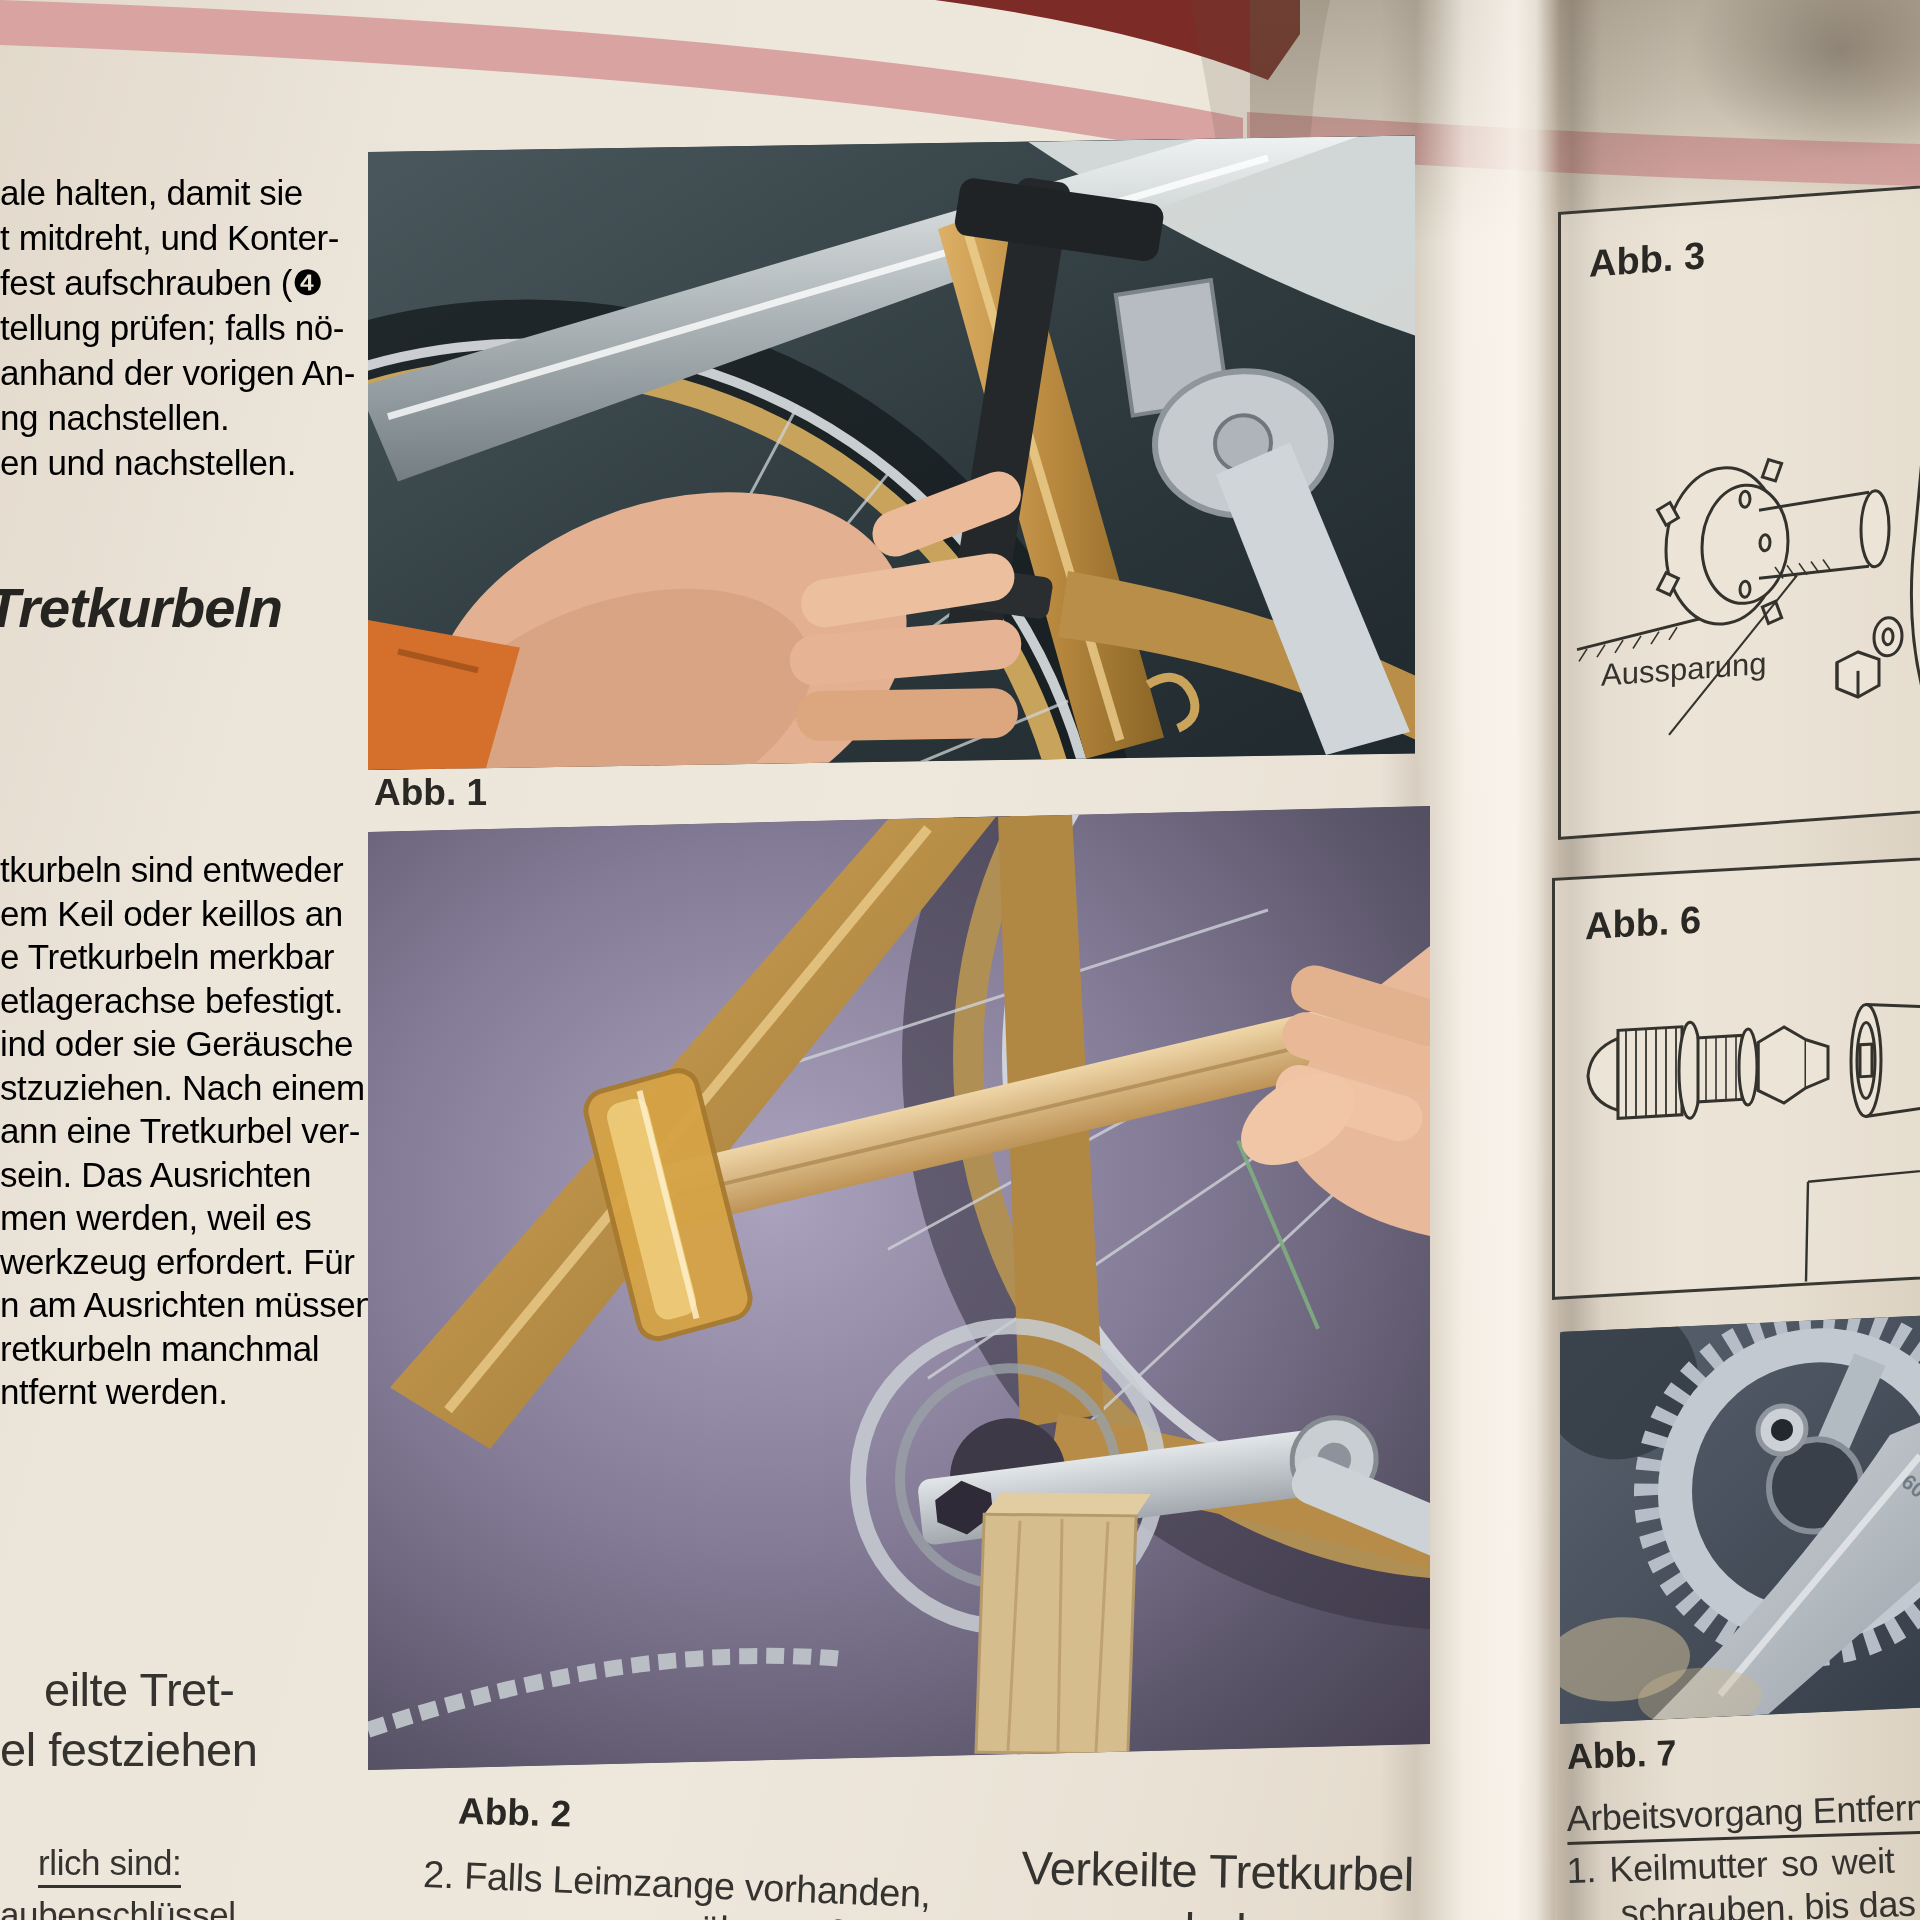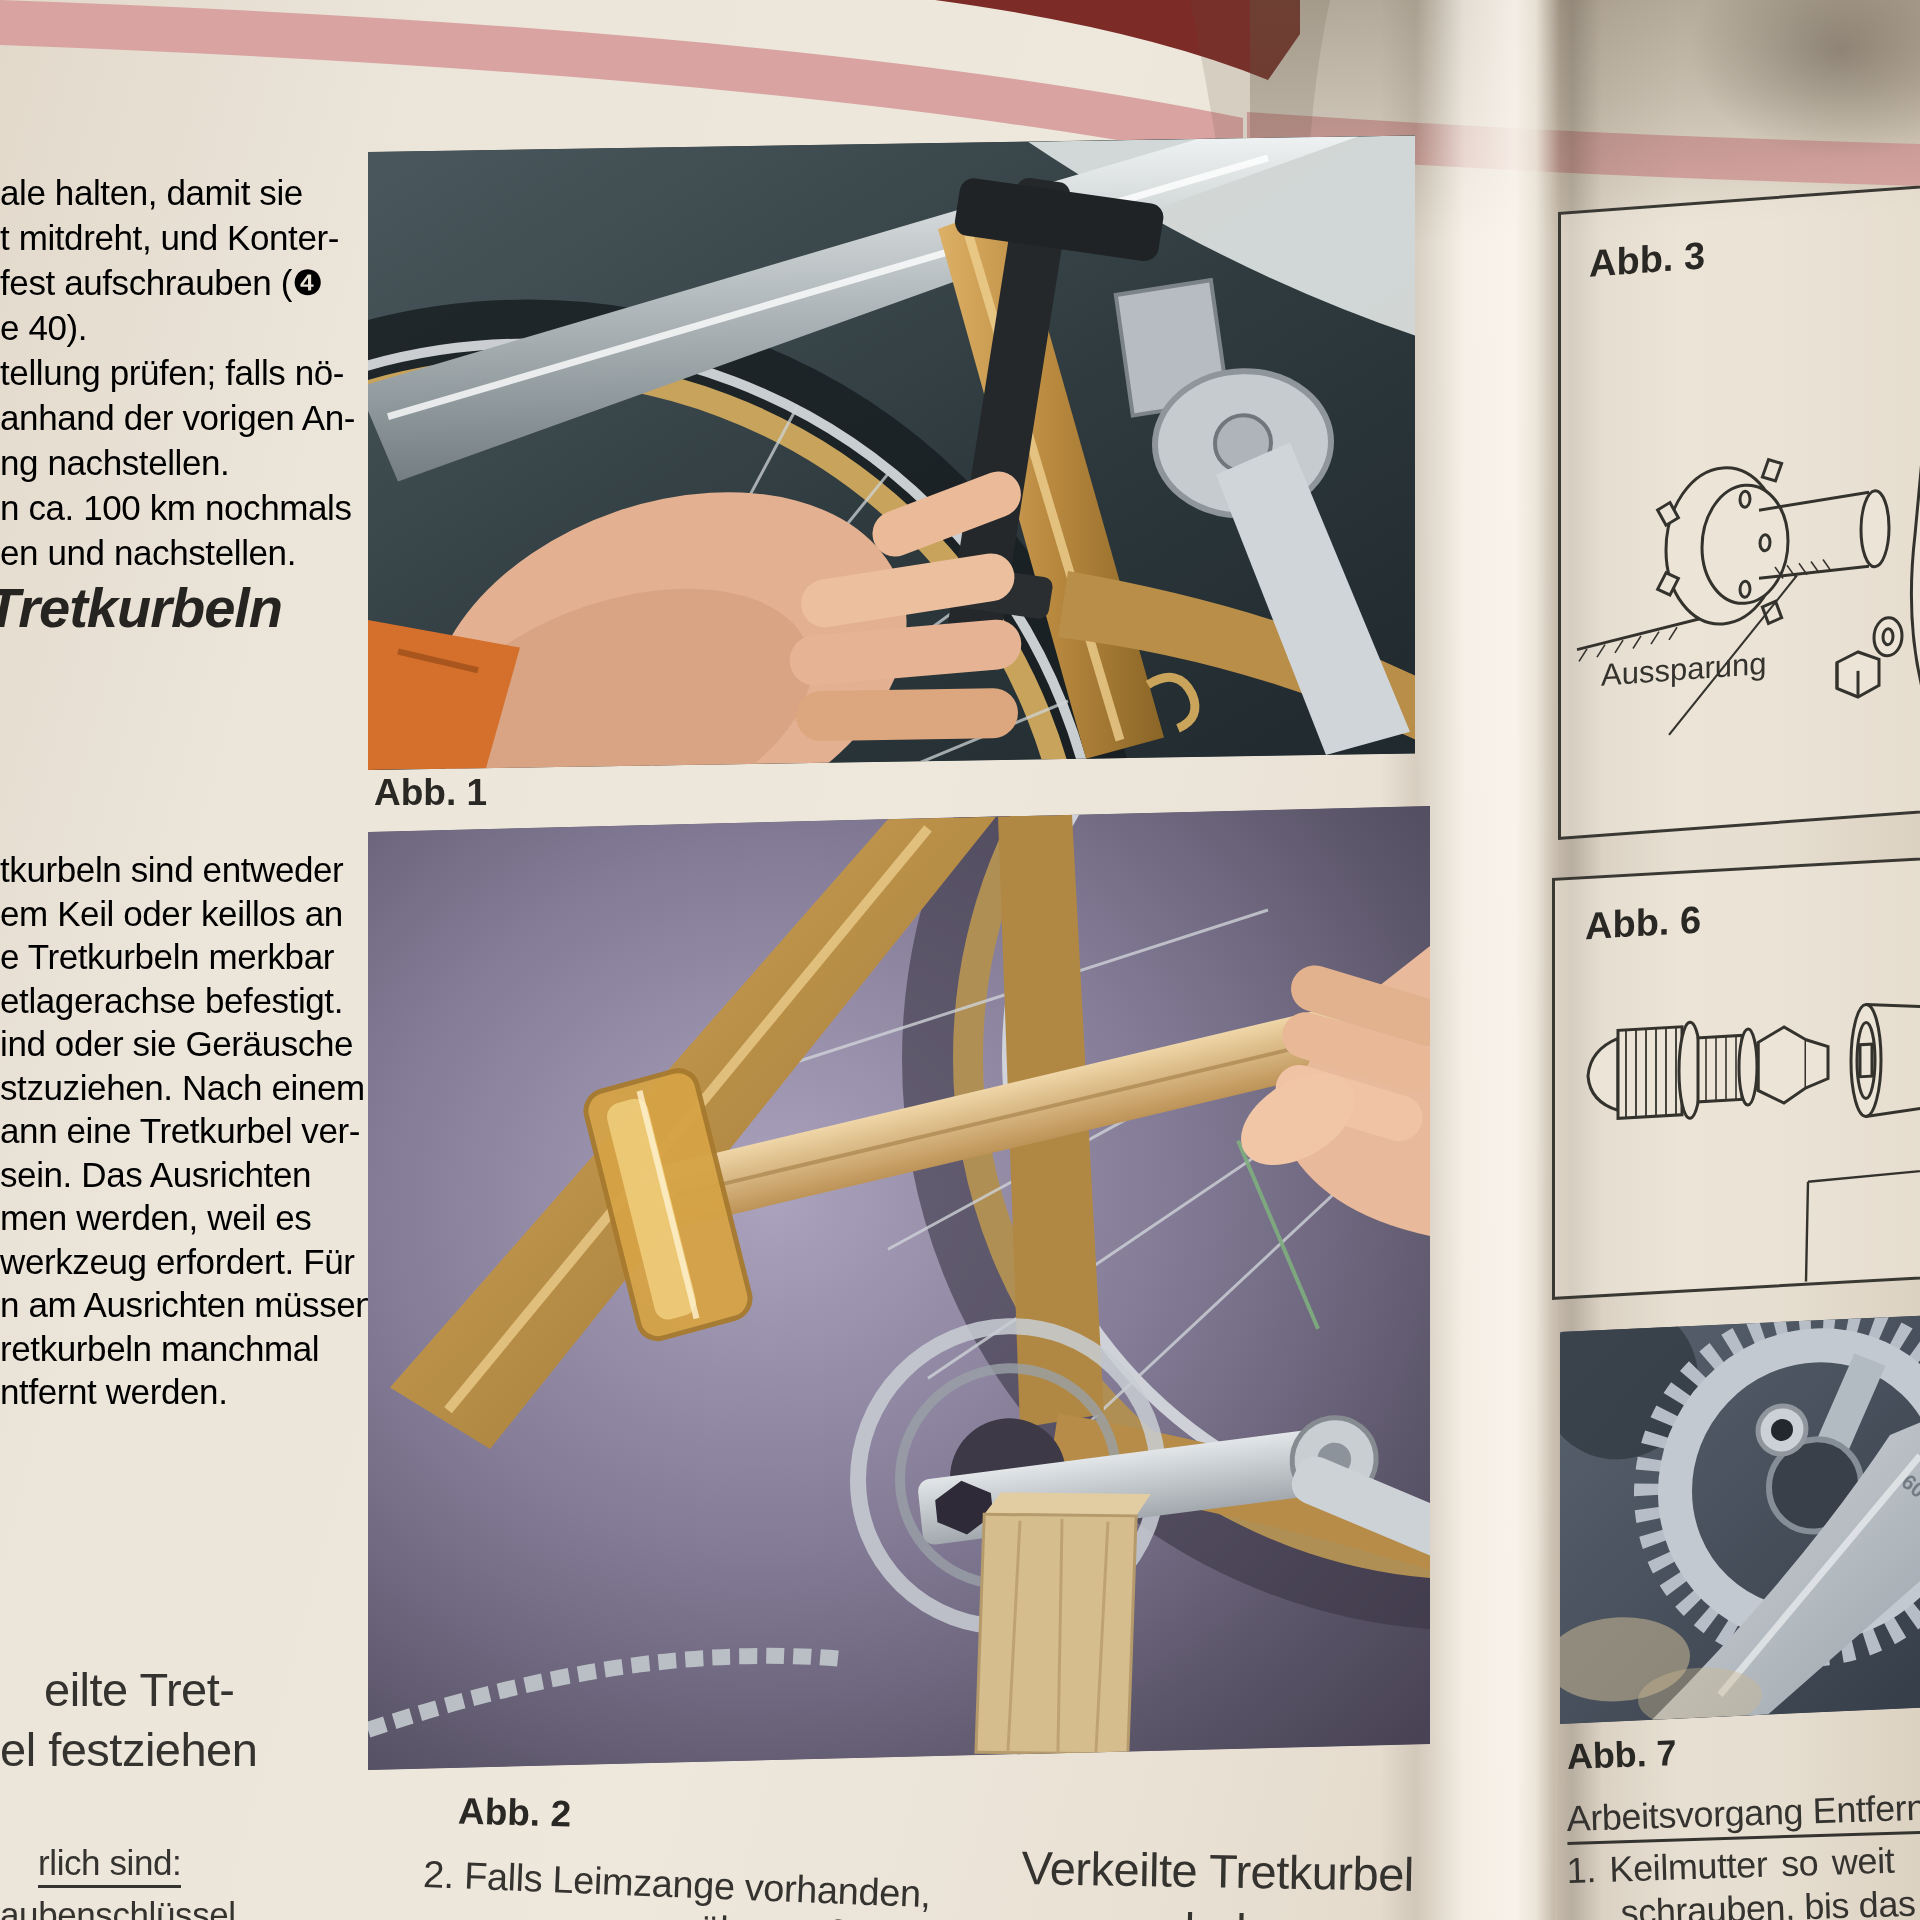--- a/index.html
+++ b/index.html
@@ -44,25 +44,23 @@
               rgba(236,229,218,0.9) 52%,
               rgba(120,102,82,0.35) 60%,
               rgba(70,58,44,0.30) 64%,
               rgba(120,104,86,0.12) 74%,
               rgba(110,95,78,0) 100%);"></div>
 
 <div class="para" style="left:0;top:170px;line-height:45px;">
   <div>ale halten, damit sie</div>
   <div>t mitdreht, und Konter-</div>
   <div>fest aufschrauben (❹</div>
-  <div>e 40).</div>
   <div>tellung prüfen; falls nö-</div>
   <div>anhand der vorigen An-</div>
   <div>ng nachstellen.</div>
-  <div>n ca. 100 km nochmals</div>
   <div>en und nachstellen.</div>
 </div>
 
 <div class="line" style="left:-14px;top:575px;font-size:56px;font-weight:bold;font-style:italic;letter-spacing:-1px;color:#262420;">Tretkurbeln</div>
 
 <div class="para" style="left:0;top:848px;line-height:43.5px;">
   <div>tkurbeln sind entweder</div>
   <div>em Keil oder keillos an</div>
   <div>e Tretkurbeln merkbar</div>
   <div>etlagerachse  befestigt.</div>

